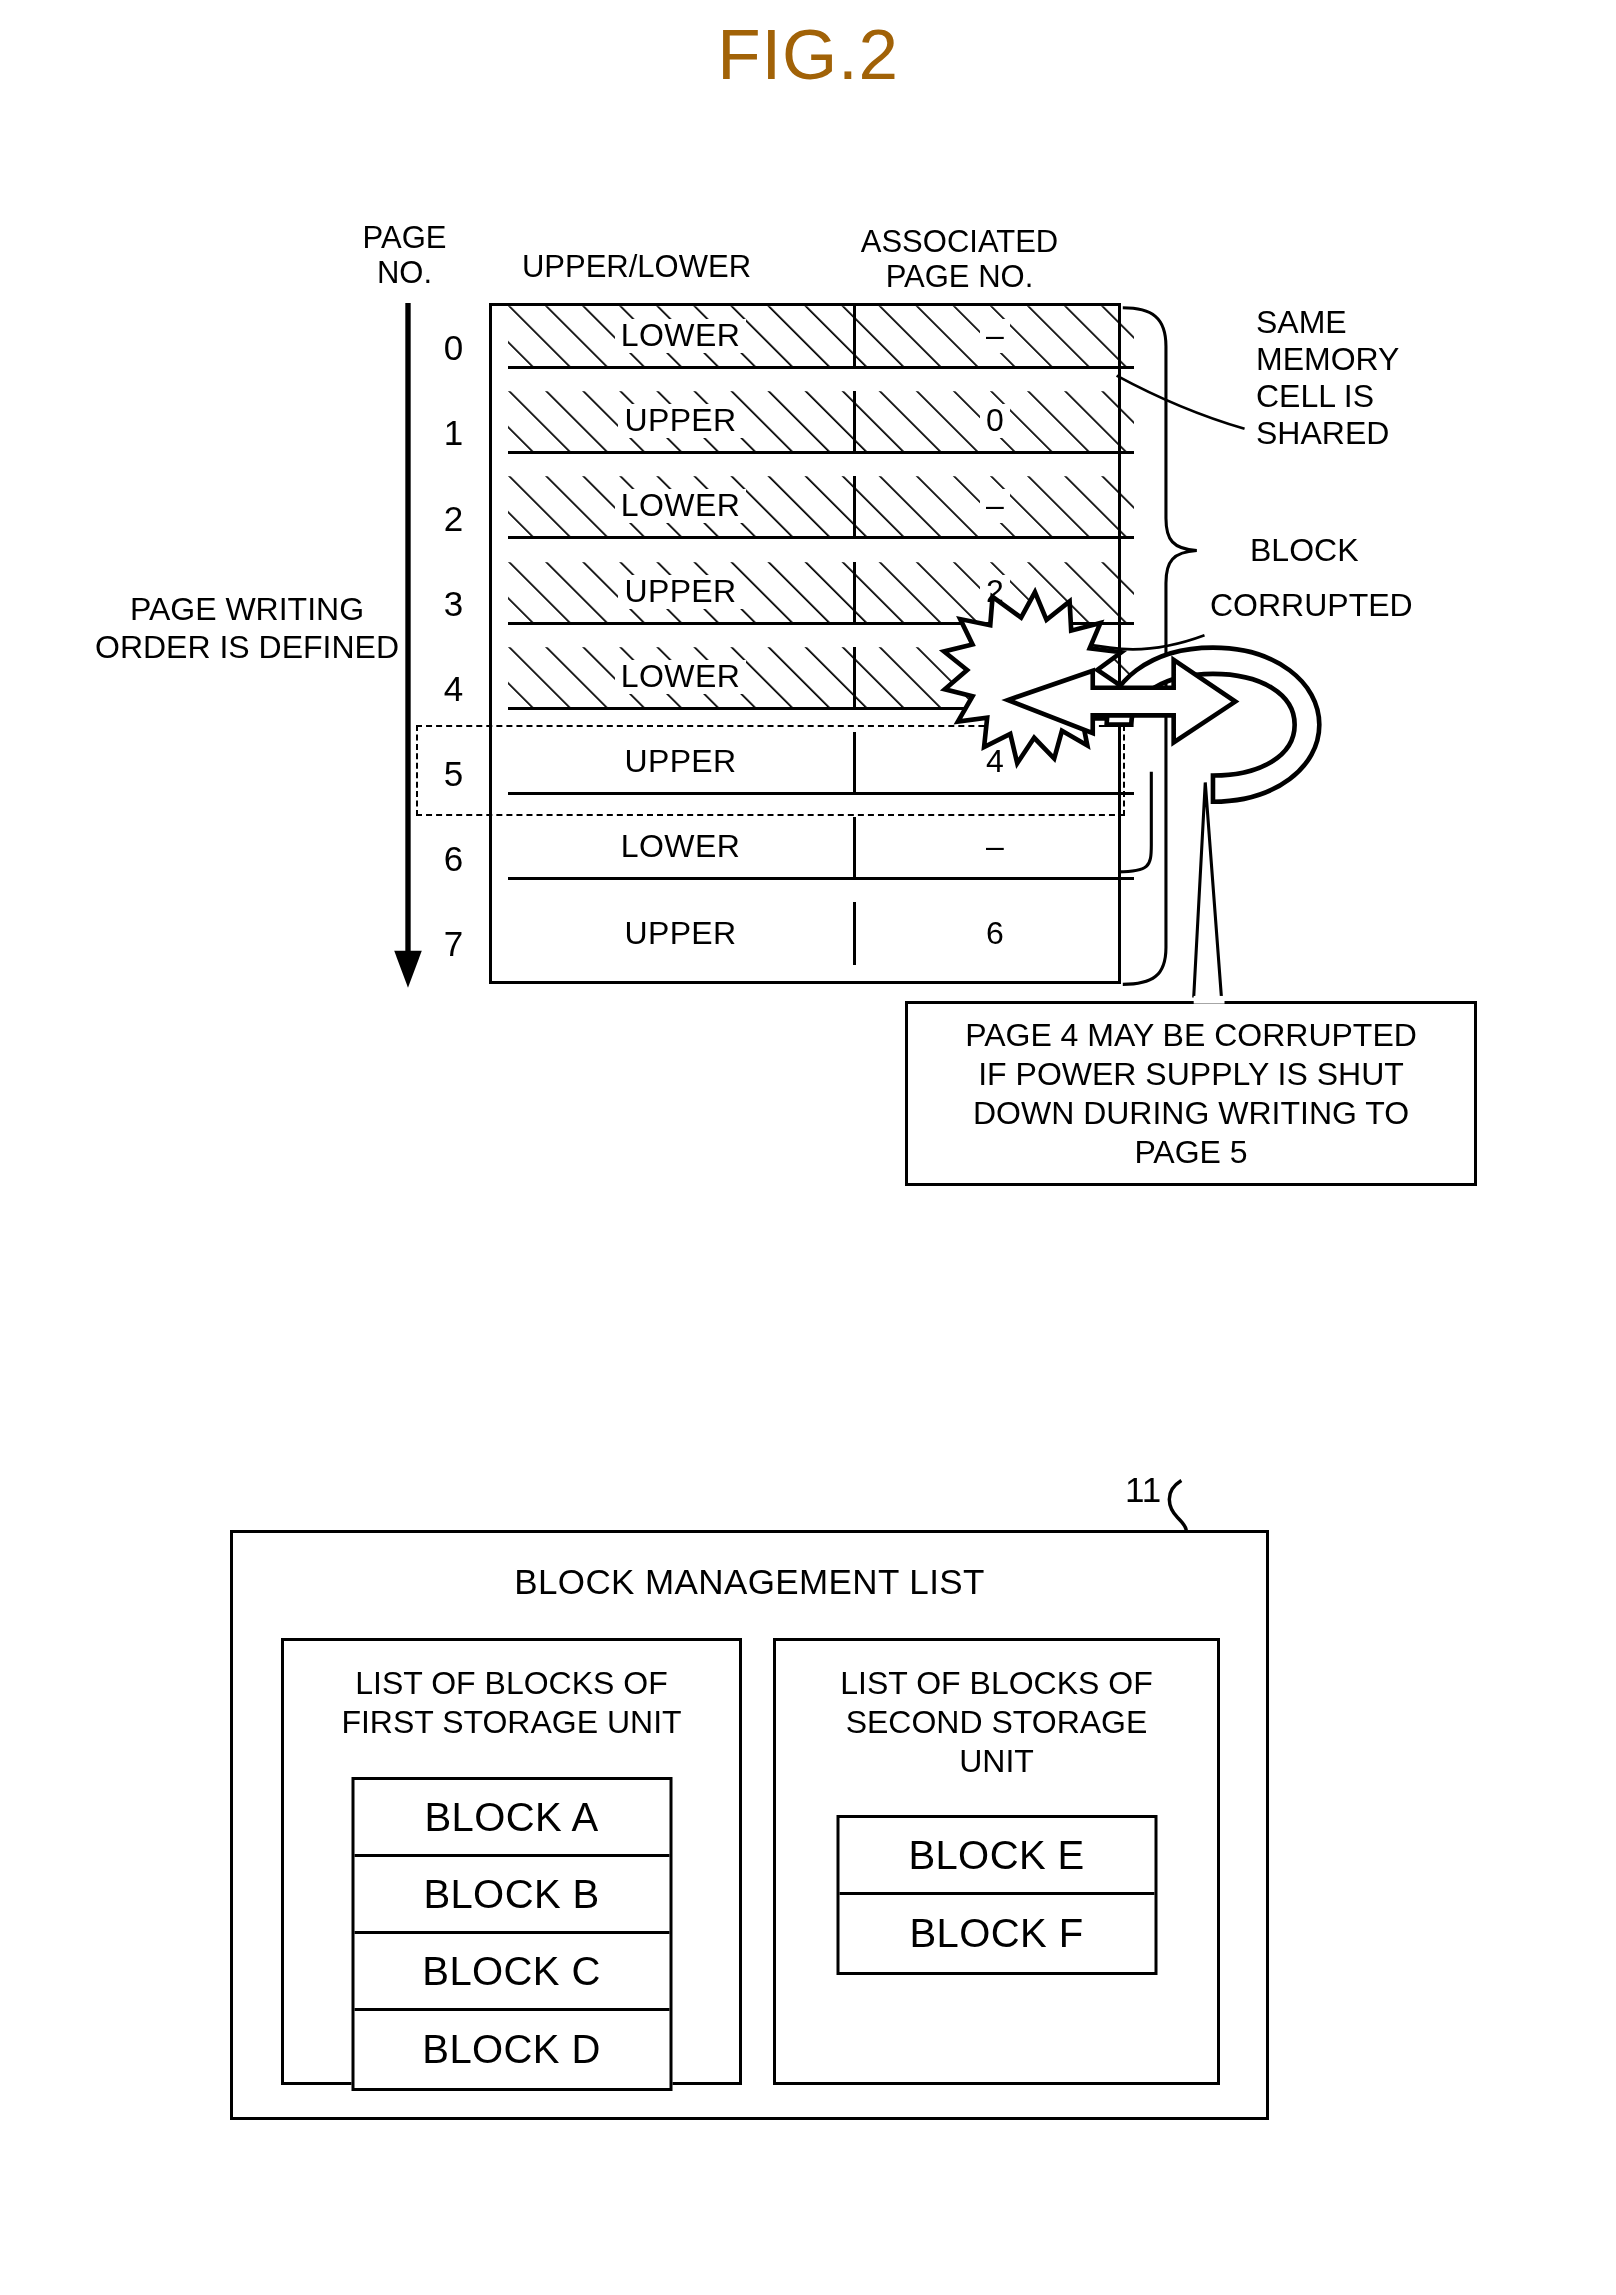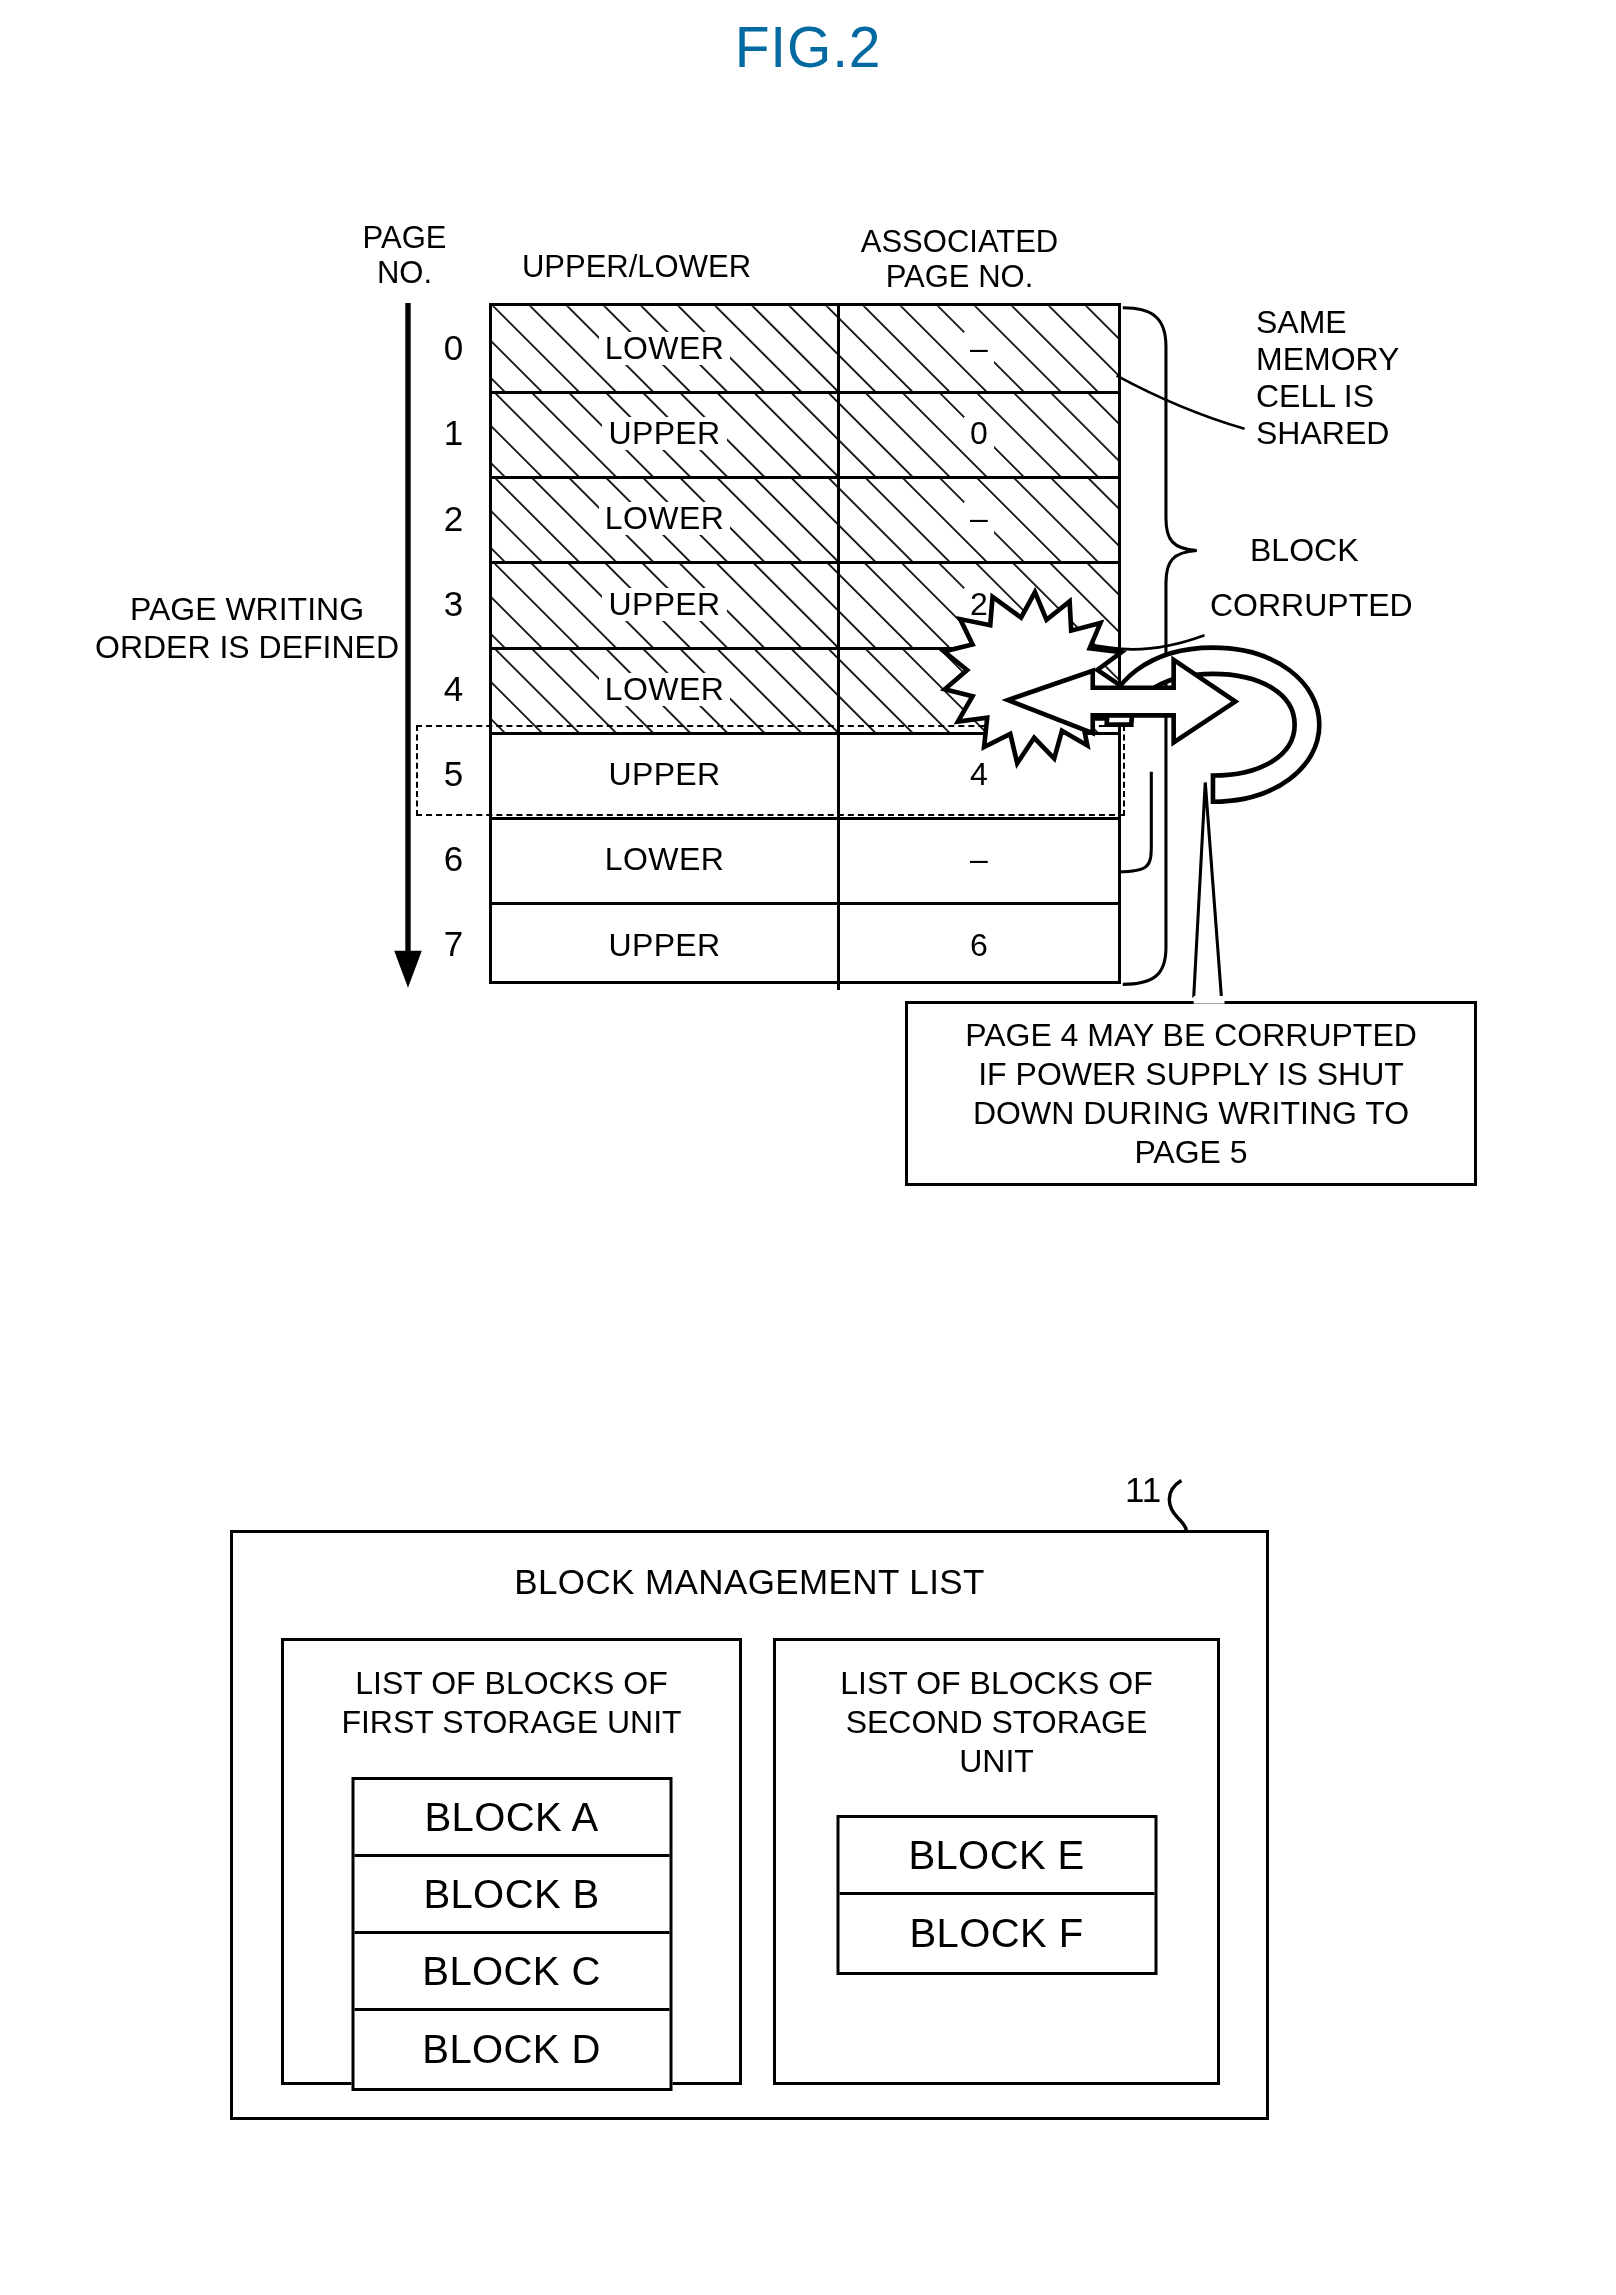--- a/index.html
+++ b/index.html
@@ -15,24 +15,24 @@
     font-family: "Liberation Sans", sans-serif;
     color: #000000;
     overflow: hidden;
   }
   .page {
     position: absolute;
     inset: 0;
   }
   .fig-title {
     position: absolute;
-    font-size: 57px;
+    font-size: 71px;
     letter-spacing: 0.8px;
     font-weight: 400;
-    color: #0369a1;
+    color: #a16207;
     white-space: nowrap;
   }
   #fig2-title { left: 0; right: 0; top: 14px; text-align: center; }
   #fig3-title { left: 0; right: 0; top: 1334px; text-align: center; }
 
   
   #fig2 {
     position: absolute;
     left: 0; top: 0;
     width: 1616px; height: 1249px;
@@ -65,23 +65,23 @@
     left: 489px;
     top: 303px;
     width: 632px;
     height: 681px;
     border: 3.9px solid #000;
     box-sizing: border-box;
     background: #fff;
   }
   .trow {
     position: absolute;
-    left: 0;
+    left: 16px;
     width: 100%;
-    height: 88px;
+    height: 63px;
     box-sizing: border-box;
     border-bottom: 3.1px solid #000;
   }
   .trow.last { border-bottom: none; }
   .cell {
     position: absolute;
     top: 0; bottom: 0;
     display: flex;
     align-items: center;
     justify-content: center;

